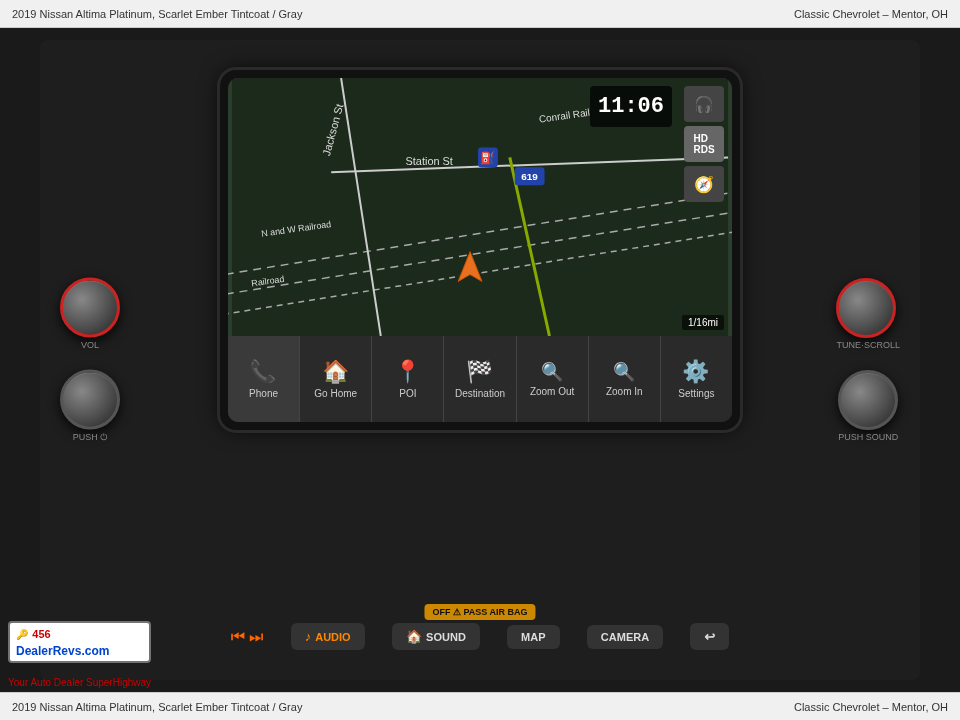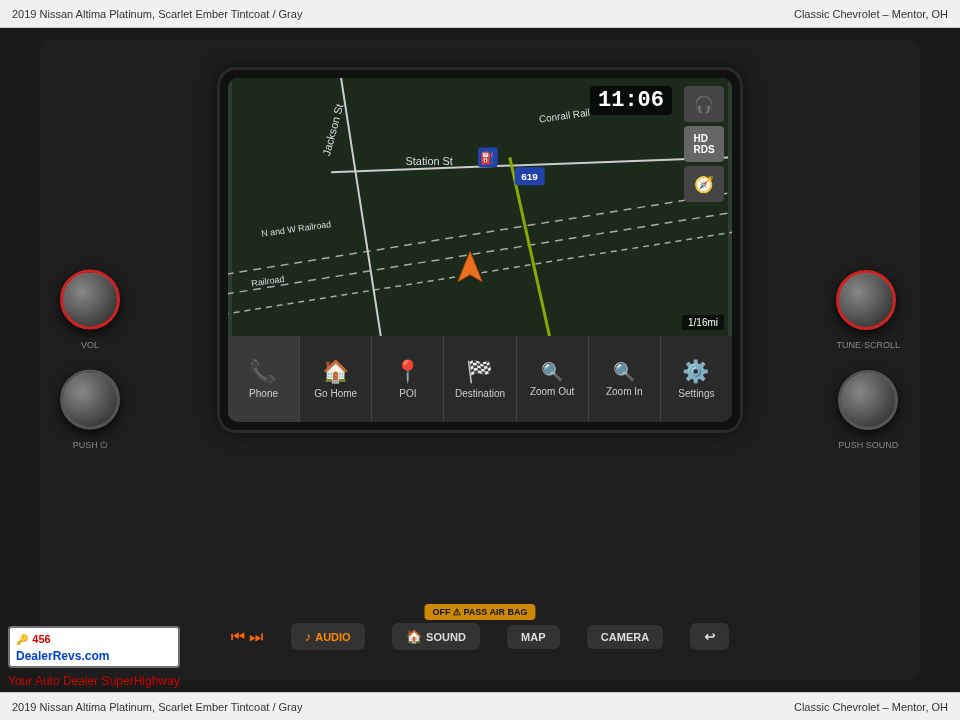--- a/index.html
+++ b/index.html
@@ -55,24 +55,24 @@
       background: white;
       border: 2px solid #737373;
       border-radius: 4px;
       padding: 2px 6px;
       font-size: 14px;
       font-weight: bold;
       color: #cc0000;
       line-height: 1.2;
     }
     .watermark-sub {
-      font-size: 12px;
+      font-size: 10px;
       color: #cc0000;
       text-align: left;
-      margin-top: 6px;
+      margin-top: 14px;
     }
 
     
     .main-content {
       position: absolute;
       top: 28px;
       bottom: 28px;
       left: 0; right: 0;
       display: flex;
       align-items: center;
@@ -138,21 +138,21 @@
 
     
     .clock {
       position: absolute;
       top: 8px;
       right: 60px;
       background: rgba(0,0,0,0.7);
       color: white;
       font-size: 22px;
       font-weight: bold;
-      padding: 2px 8px;
+      padding: 8px 8px;
       border-radius: 4px;
       font-family: 'Courier New', monospace;
     }
 
     
     .scale-indicator {
       position: absolute;
       bottom: 6px;
       right: 8px;
       background: rgba(0,0,0,0.6);
@@ -251,21 +251,21 @@
       background: radial-gradient(circle at 35% 35%, #888, #222);
       border: 3px solid #555;
       box-shadow: 0 4px 12px rgba(0,0,0,0.8), inset 0 1px 0 rgba(255,255,255,0.1);
     }
     .knob.red-ring { border-color: #cc2222; }
 
     .knob-label {
       font-size: 9px;
       color: #888;
       text-align: center;
-      margin-top: 10px;
+      margin-top: 2px;
     }
 
     
     .bottom-controls {
       position: absolute;
       bottom: 30px;
       left: 50%;
       transform: translateX(-50%);
       width: 520px;
       display: flex;

